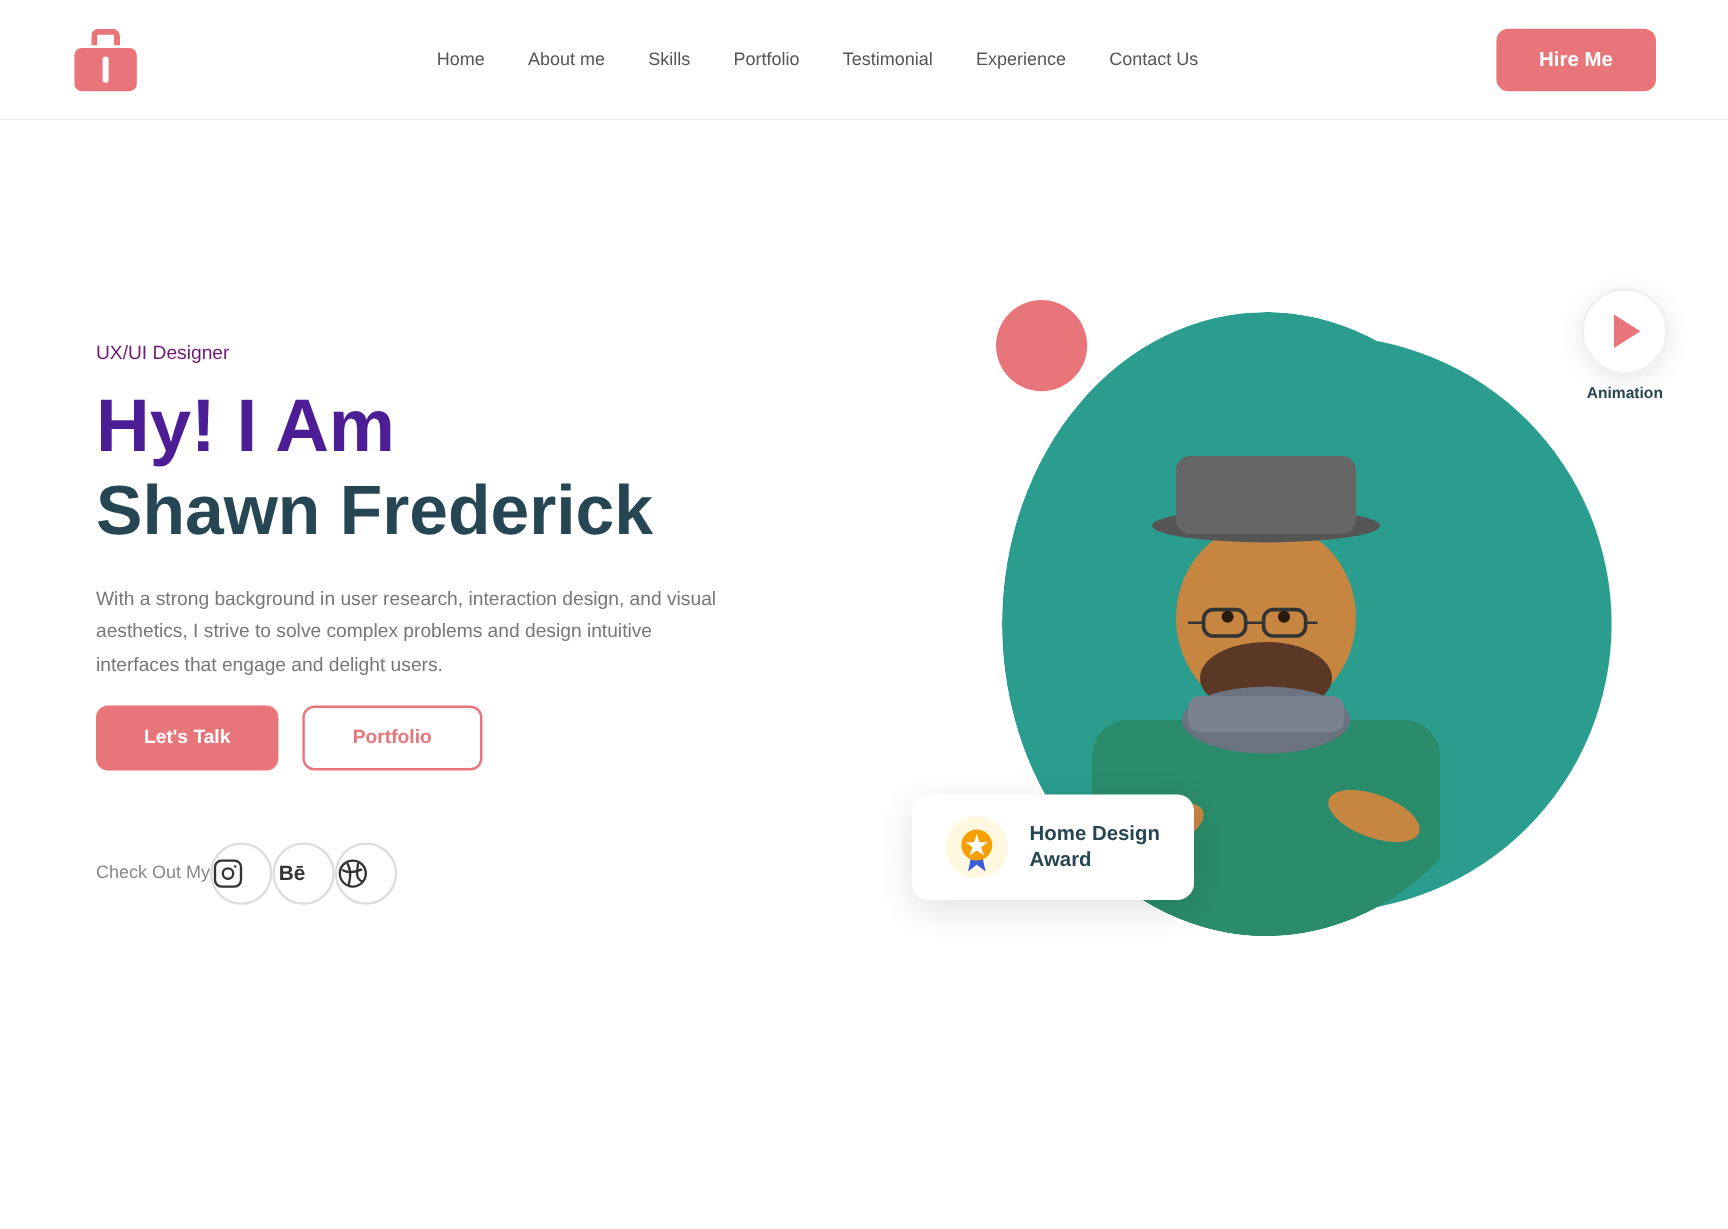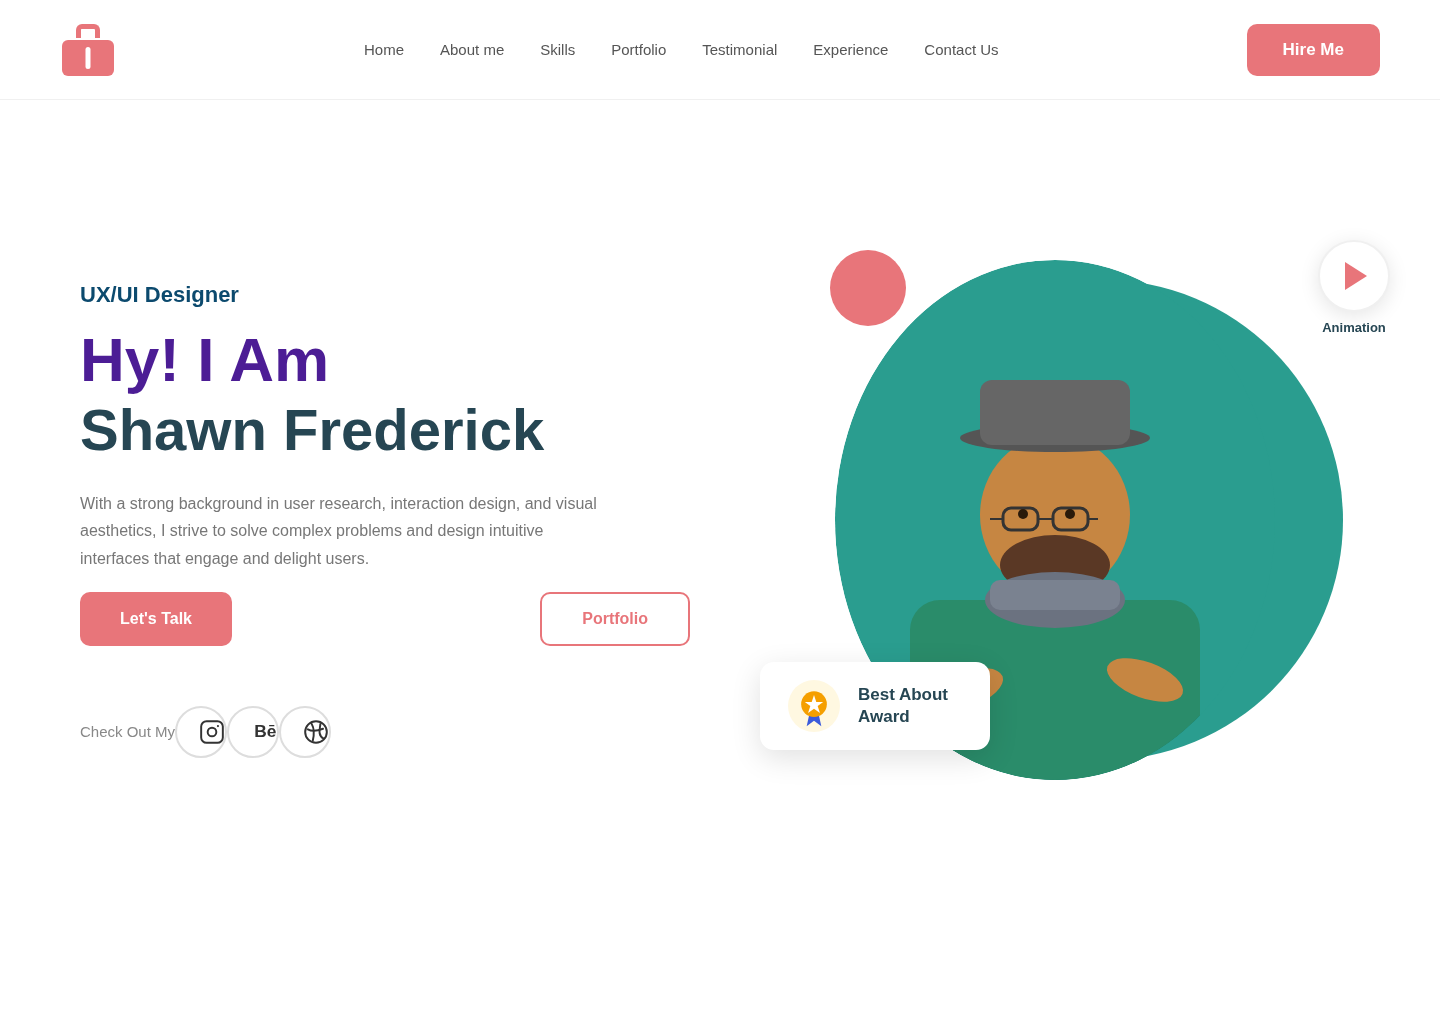--- a/index.html
+++ b/index.html
@@ -71,23 +71,23 @@
       padding: 60px 80px 40px 80px;
       min-height: 820px;
       position: relative;
     }
     .hero-left {
       flex: 1;
       padding-right: 60px;
       z-index: 2;
     }
     .subtitle {
-      color: #0c4a6e;
-      font-size: 22px;
-      font-weight: 700;
+      color: #701a75;
+      font-size: 16px;
+      font-weight: 400;
       margin-bottom: 18px;
     }
     .hero-greeting {
       font-size: 62px;
       font-weight: 700;
       color: #4c1d95;
       line-height: 1.1;
       margin-bottom: 4px;
     }
     .hero-name {
@@ -101,21 +101,20 @@
       color: #777;
       font-size: 16px;
       line-height: 1.7;
       max-width: 520px;
       margin-bottom: 20px;
     }
     .hero-buttons {
       display: flex;
       gap: 20px;
       margin-bottom: 60px;
-      justify-content: space-between;
     }
     .btn-primary {
       background: #e8757a;
       color: #fff;
       border: none;
       padding: 18px 40px;
       border-radius: 10px;
       font-size: 16px;
       font-weight: 600;
       cursor: pointer;
@@ -135,21 +134,21 @@
       align-items: center;
     }
     .check-out-label {
       color: #888;
       font-size: 15px;
     }
     .social-icon {
       width: 52px; height: 52px;
       border-radius: 50%;
       border: 2px solid #ddd;
-      display: flex; align-items: center; justify-content: flex-end;
+      display: flex; align-items: center; justify-content: flex-start;
       cursor: pointer;
       background: #fff;
     }
     .social-icon svg { width: 26px; height: 26px; }
 
     
     .hero-right {
       flex: 1;
       position: relative;
       display: flex;
@@ -349,21 +348,21 @@
         <svg viewBox="0 0 48 48" width="44" height="44">
 
           <polygon points="20,28 16,46 24,40 32,46 28,28" fill="#3b5bdb"></polygon>
 
           <circle cx="24" cy="22" r="14" fill="#f59f00"></circle>
 
           <polygon points="24,12 26.5,19.5 34,19.5 28,24 30.5,31.5 24,27 17.5,31.5 20,24 14,19.5 21.5,19.5" fill="#fff"></polygon>
         </svg>
       </div>
       <div>
-        <span class="award-text"><span>Best About</span><br><span>Award</span></span>
+        <span class="award-text"><span>Home Design</span><br><span>Award</span></span>
       </div>
     </div>
 
     <div class="animation-btn">
       <div class="play-circle">
         <div class="play-triangle"></div>
       </div>
       <span class="animation-label">Animation</span>
     </div>
   </div>

